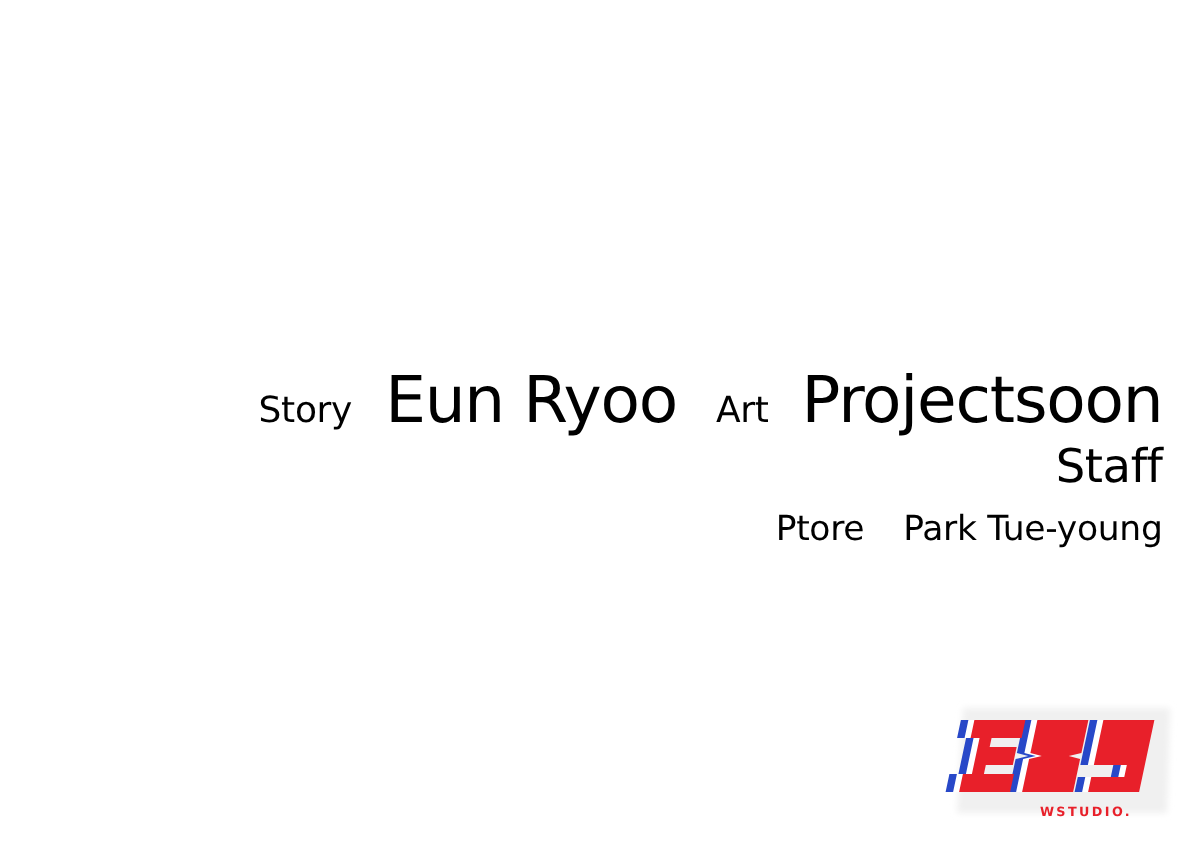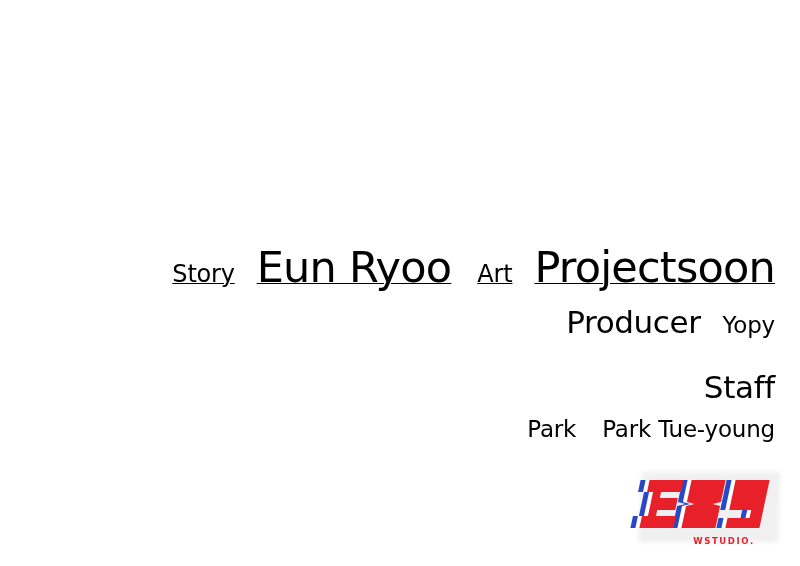--- a/index.html
+++ b/index.html
@@ -51,35 +51,35 @@
   .name-big {
     font-size: 43px;
     font-weight: 400;
     letter-spacing: -0.8px;
     vertical-align: baseline;
   }
   .gap-md { display: inline-block; width: 22px; }
   .gap-lg { display: inline-block; width: 26px; }
 
   
-  #line-credits-main { margin-top: 0; text-decoration: underline; }
+  #line-credits-main { margin-top: 0; }
 
   
   #line-producer { margin-top: 18px; }
   #line-producer .role-large {
     font-size: 31px;
     letter-spacing: -0.4px;
   }
   #line-producer .name-small {
     font-size: 23px;
     letter-spacing: -0.2px;
   }
 
   
-  #line-staff { margin-top: 34px; }
+  #line-staff { margin-top: 7px; }
   #line-staff .heading {
     font-size: 31px;
     letter-spacing: -0.3px;
   }
 
   
   #line-staff-names { margin-top: 15px; }
   #line-staff-names .staff-text {
     font-size: 23px;
     letter-spacing: -0.2px;
@@ -104,30 +104,27 @@
 <body>
 
 <div id="credits-page">
 
   <div class="credit-block">
 
     <div class="credit-line" id="line-credits-main">
       <span class="role">Story</span><span class="gap-md"></span><span class="name-big">Eun Ryoo</span><span class="gap-lg"></span><span class="role">Art</span><span class="gap-md"></span><span class="name-big">Projectsoon</span>
     </div>
 
-    <div class="credit-line" id="line-producer">
-      <span class="role-large">Producer</span><span class="gap-md"></span><span class="name-small">Yopy</span>
-    </div>
 
     <div class="credit-line" id="line-staff">
       <span class="heading">Staff</span>
     </div>
 
     <div class="credit-line" id="line-staff-names">
-      <span class="staff-text">Park</span><span class="gap-lg"></span><span class="staff-text">Park Tue-young</span>
+      <span class="staff-text">Ptore</span><span class="gap-lg"></span><span class="staff-text">Park Tue-young</span>
     </div>
 
   </div>
 
   <div id="studio-logo">
     <svg viewBox="0 0 160 92" xmlns="http://www.w3.org/2000/svg" aria-hidden="true">
       <defs>
         <filter id="softhalo" x="-20%" y="-20%" width="140%" height="140%">
           <feGaussianBlur stdDeviation="2.2"></feGaussianBlur>
         </filter>

